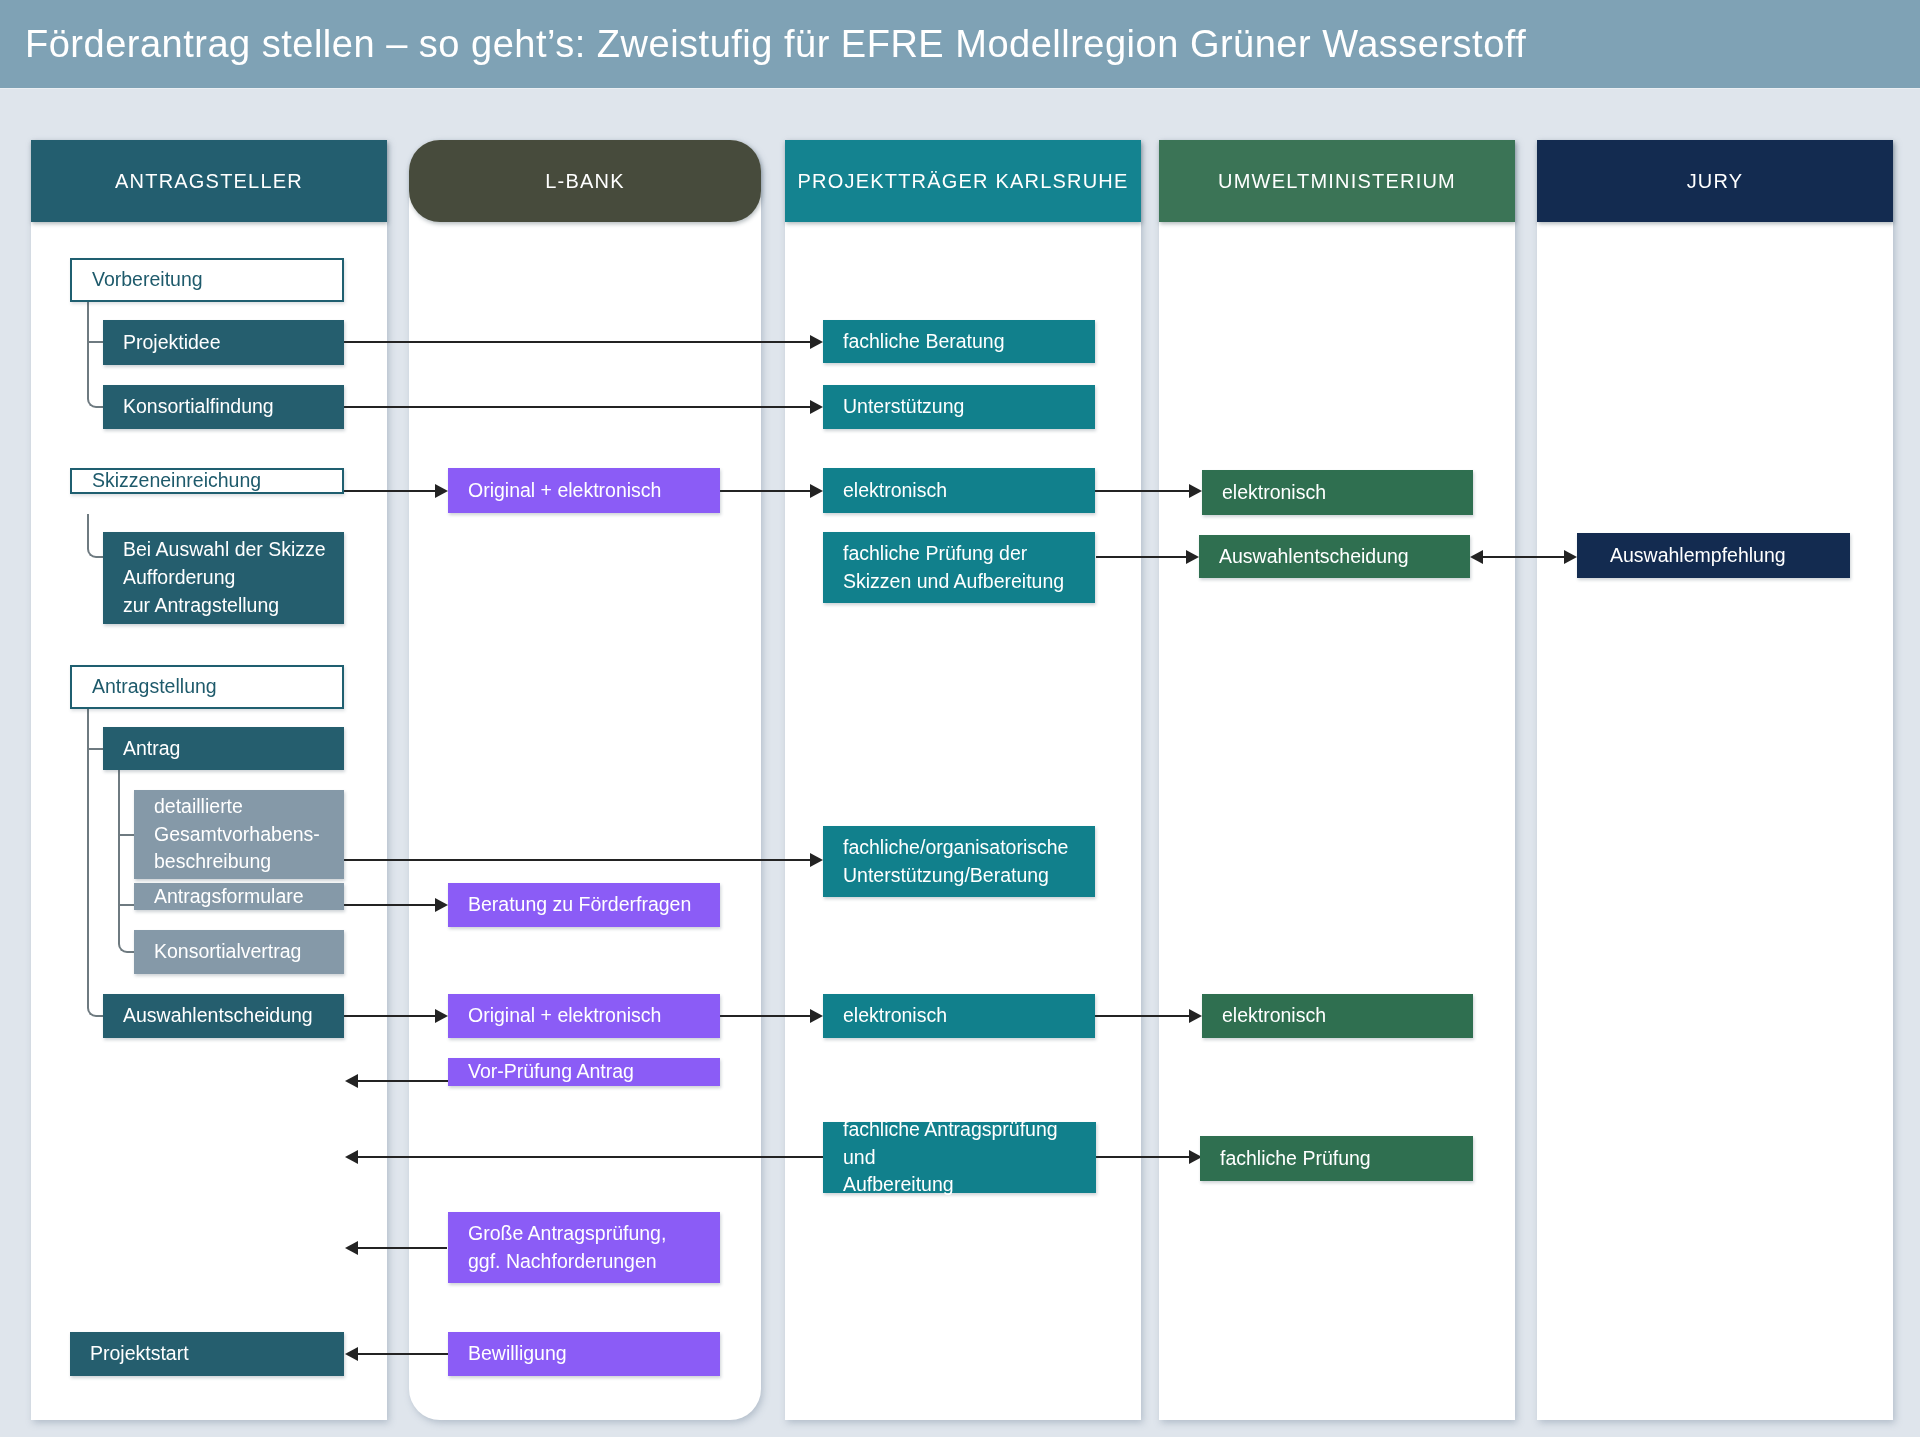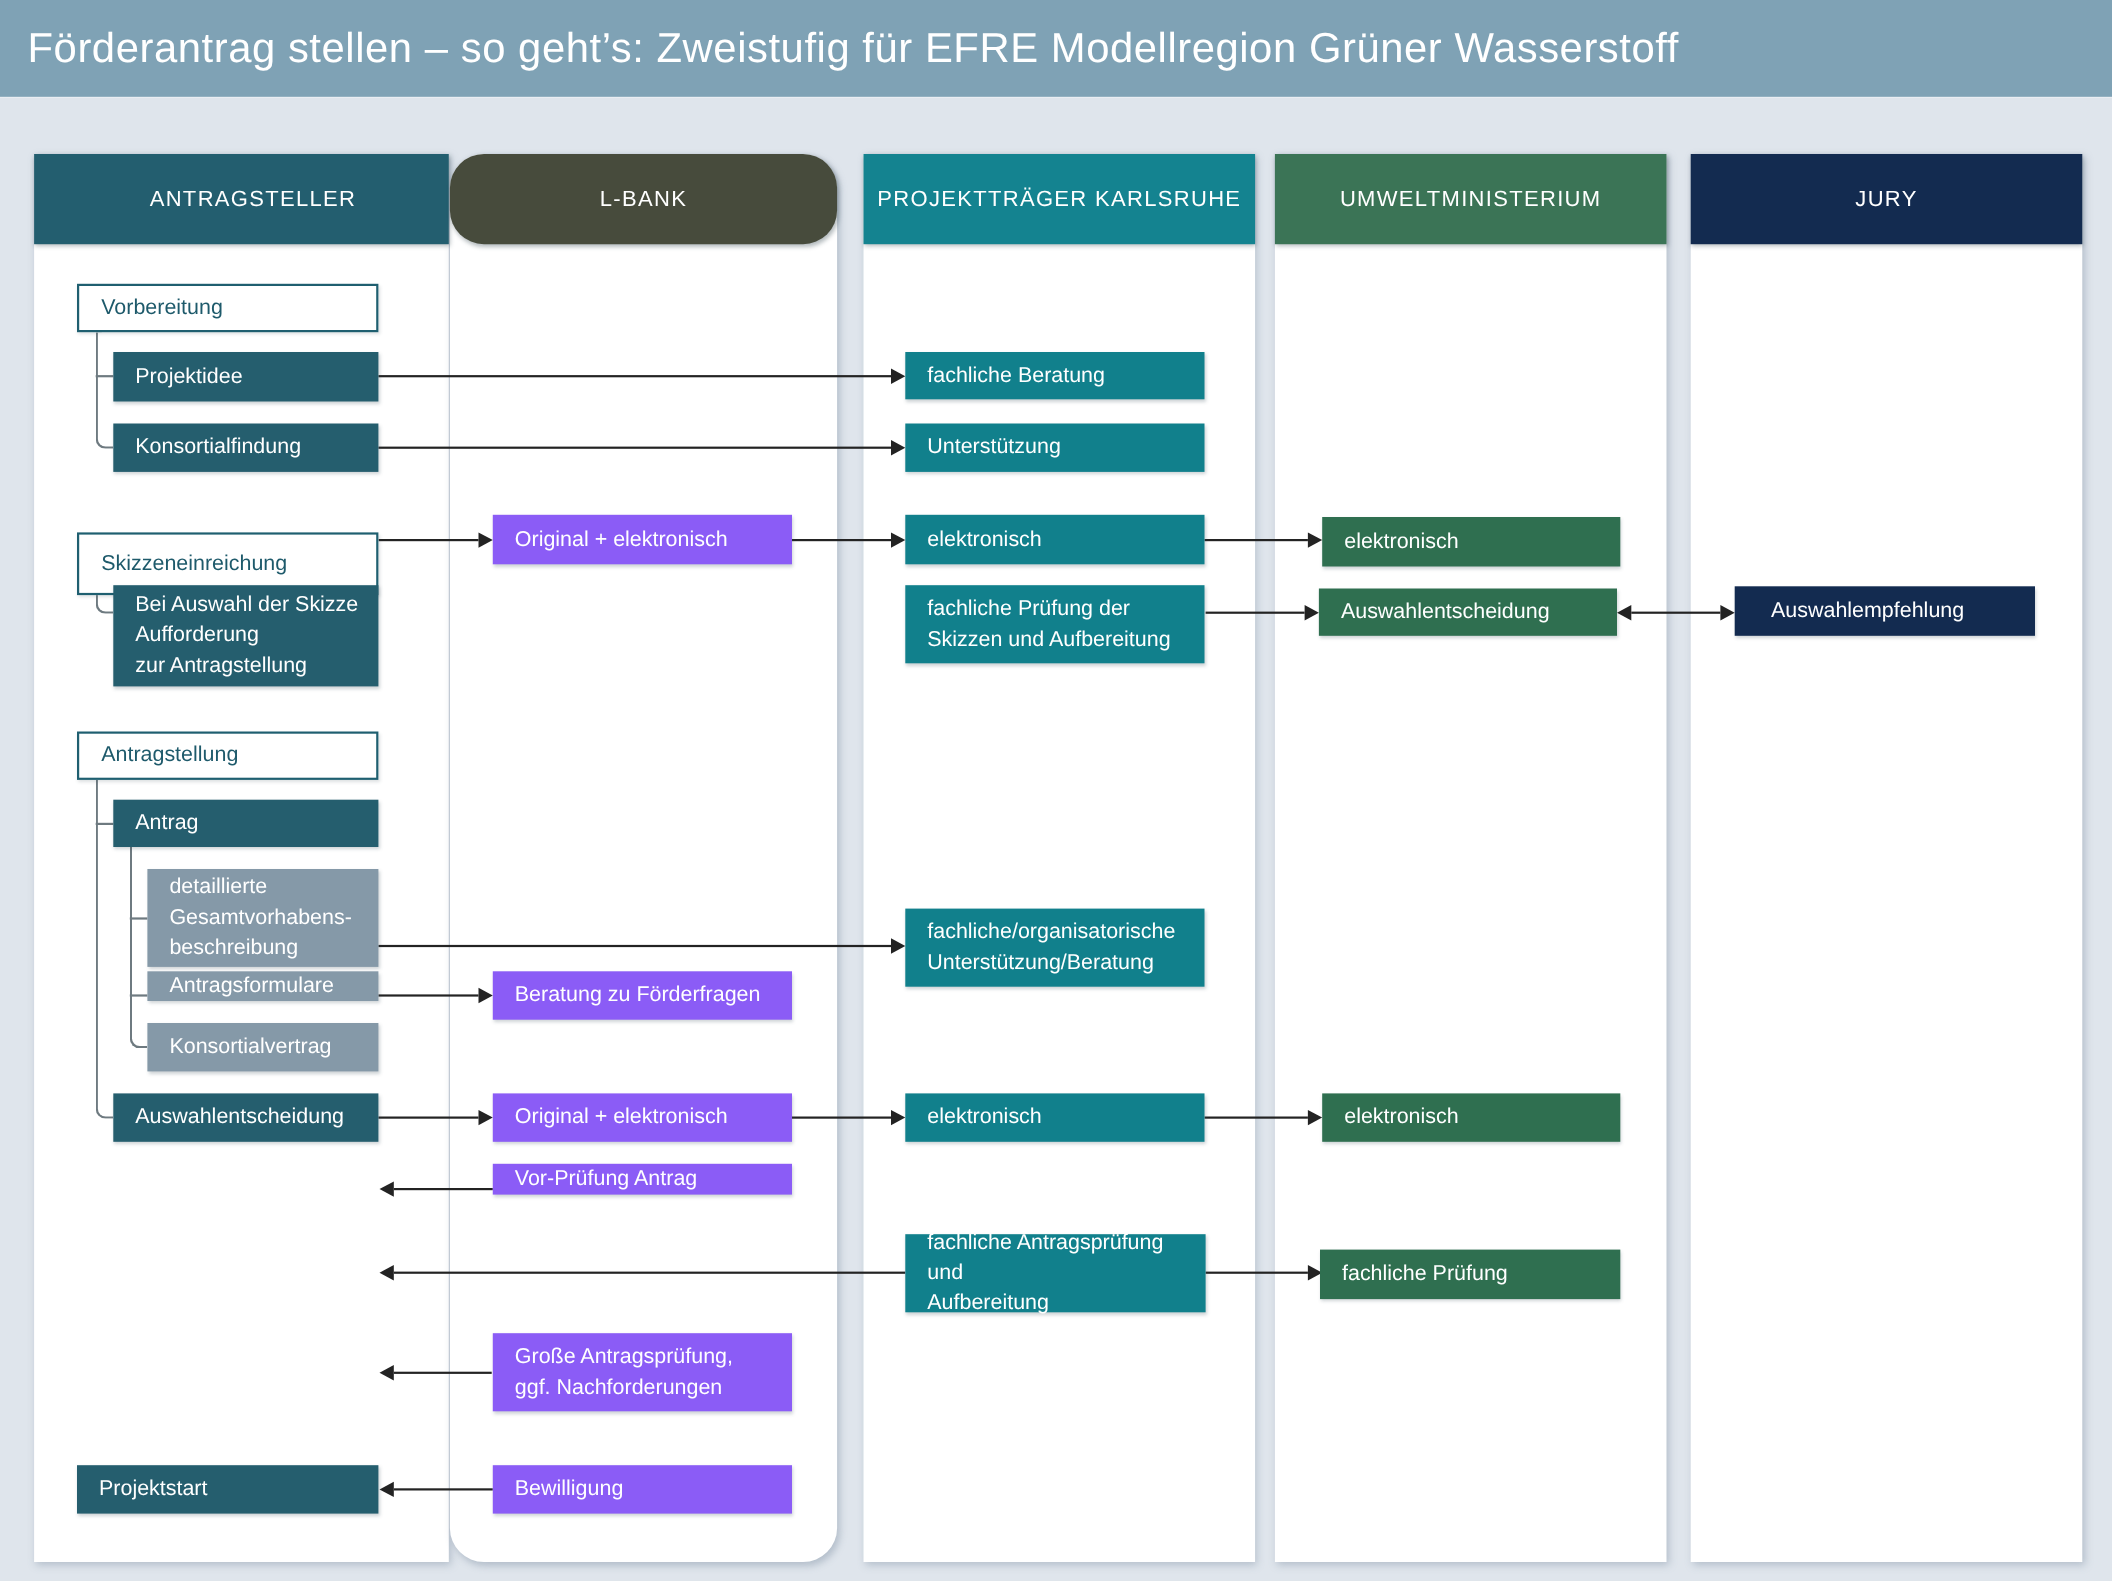--- a/index.html
+++ b/index.html
@@ -30,21 +30,21 @@
     background:#ffffff;
     box-shadow:2px 3px 7px rgba(110,130,150,.38);
   }
   .col-header{
     position:absolute;top:140px;height:82px;
     display:flex;align-items:center;justify-content:center;
     color:#ffffff;font-size:20px;letter-spacing:1.2px;font-weight:400;
     box-shadow:1px 2px 4px rgba(40,60,70,.35);
     z-index:3;
   }
-  .cx1{left:31px;width:356px;padding-left:21px;}
+  .cx1{left:31px;width:356px;}
   .cx2{left:409px;width:352px;border-radius:31px;}
   .cx3{left:785px;width:356px;}
   .cx4{left:1159px;width:356px;}
   .cx5{left:1537px;width:356px;}
   .hd1{background:#235e6f;}
   .hd2{background:#474b3c;}
   .hd3{background:#148390;}
   .hd4{background:#3b7456;}
   .hd5{background:#132b50;}
 
@@ -156,21 +156,21 @@
       </div>
       <div class="arrow" style="left: 358px; top: 1247px; width: 89px;">
         <span class="head l"></span>
       </div>
       <div class="arrow" style="left: 358px; top: 1353px; width: 90px;">
         <span class="head l"></span>
       </div>
       <div class="box outline" style="left: 70px; top: 258px; width: 274px; height: 44px;">Vorbereitung</div>
       <div class="box teal-dark" style="left: 103px; top: 320px; width: 241px; height: 45px;">Projektidee</div>
       <div class="box teal-dark" style="left: 103px; top: 385px; width: 241px; height: 44px;">Konsortialfindung</div>
-      <div class="box outline" style="left: 70px; top: 484px; width: 274px; height: 57px;">Skizzeneinreichung</div>
+      <div class="box outline" style="left: 70px; top: 468px; width: 274px; height: 26px;">Skizzeneinreichung</div>
       <div class="box teal-dark" style="left: 103px; top: 532px; width: 241px; height: 92px;">Bei Auswahl der Skizze
 Aufforderung
 zur Antragstellung</div>
       <div class="box outline" style="left: 70px; top: 665px; width: 274px; height: 44px;">Antragstellung</div>
       <div class="box teal-dark" style="left: 103px; top: 727px; width: 241px; height: 43px;">Antrag</div>
       <div class="box slate" style="left: 134px; top: 790px; width: 210px; height: 89px;">detaillierte
 Gesamtvorhabens-
 beschreibung</div>
       <div class="box slate" style="left: 134px; top: 883px; width: 210px; height: 27px;">Antragsformulare</div>
       <div class="box slate" style="left: 134px; top: 930px; width: 210px; height: 44px;">Konsortialvertrag</div>

